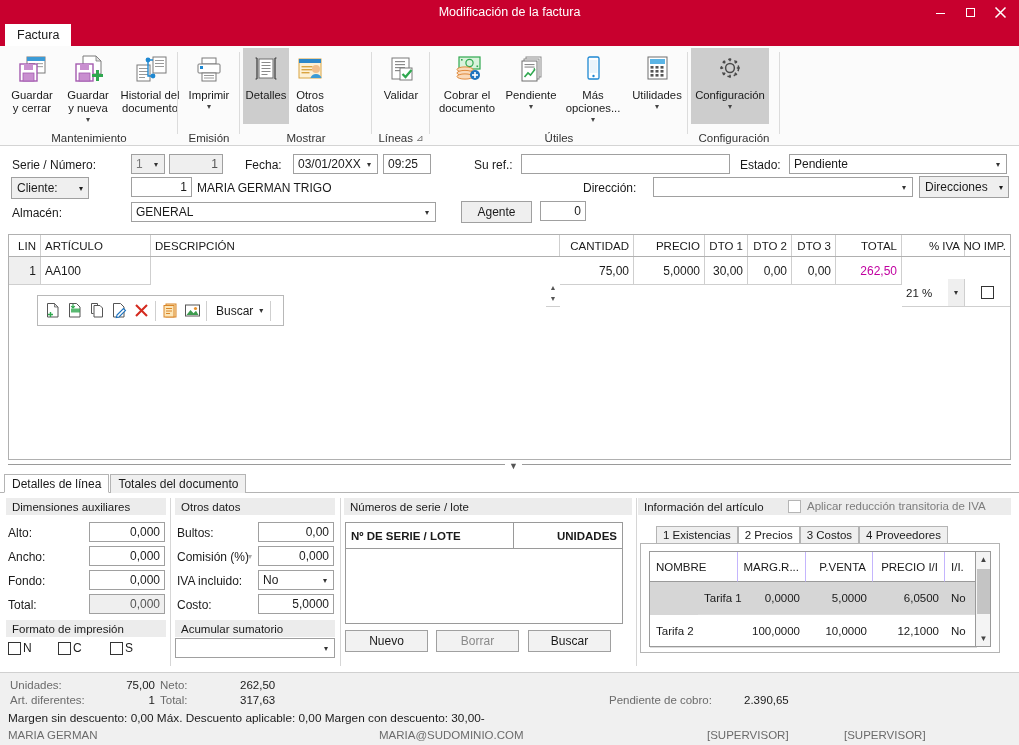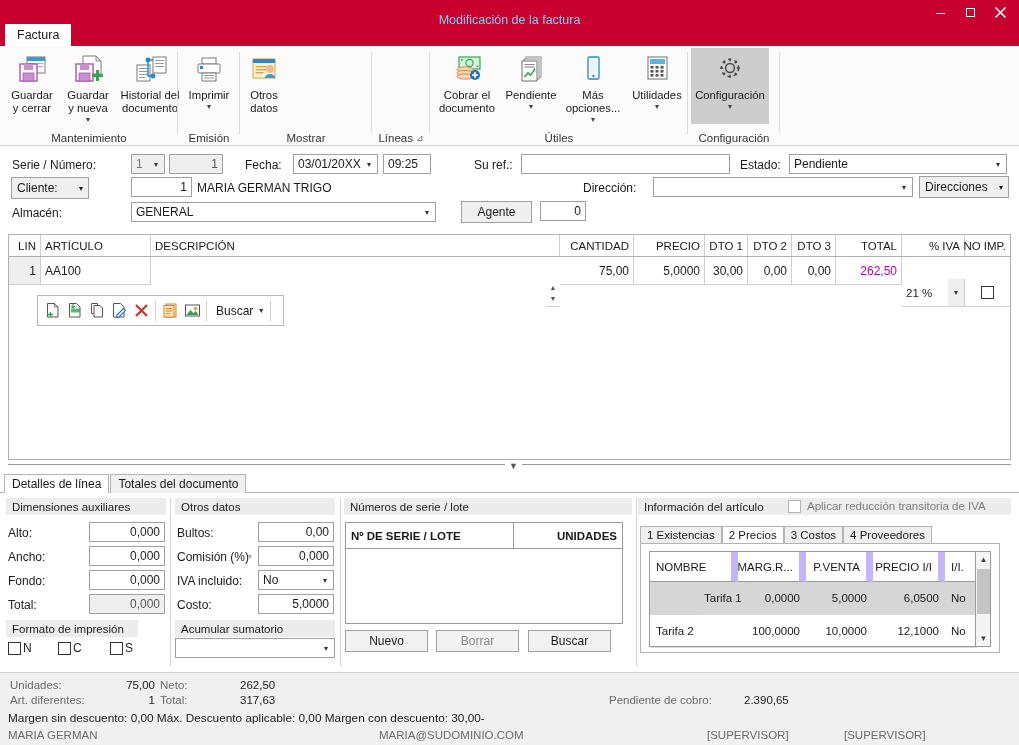--- a/index.html
+++ b/index.html
@@ -14,22 +14,22 @@
     -webkit-font-smoothing:antialiased;
   }
   .app { position:relative; width:1019px; height:745px; background:#ffffff; }
 
   
   .titlebar {
     position:absolute; left:0; top:0; width:1019px; height:24px;
     background:#C8002E; color:#ffffff;
   }
   .titlebar .title {
-    position:absolute; left:0; top:8px; width:1019px; line-height:24px;
-    text-align:center; font-size:12.5px; color:#7dd3fc;
+    position:absolute; left:0; top:0; width:1019px; line-height:24px;
+    text-align:center; font-size:12.5px; color:#ffffff;
   }
   .wbtns { position:absolute; right:4px; top:0; height:24px; display:flex; align-items:center; }
   .wbtn { width:30px; height:22px; display:flex; align-items:center; justify-content:center;
           color:#fff; font-size:13px; cursor:default; }
   .wbtn svg { display:block; }
 
   
   .tabstrip {
     position:absolute; left:0; top:24px; width:1019px; height:22px; background:#C8002E;
   }
@@ -163,21 +163,21 @@
 
   
   .itabs { position:absolute; display:flex; align-items:flex-end; }
   .itab { height:18px; padding:0 6px; font-size:11.5px; display:flex; align-items:center;
           border:1px solid #b4b4b4; background:#efefef; color:#1a1a1a; }
   .itab.sel { background:#fff; border-bottom-color:#fff; }
   .ibox { position:absolute; border:1px solid #b4b4b4; background:#fff; }
 
   .ptbl { position:absolute; border:1px solid #9a9a9a; background:#fff; }
   .pth { position:absolute; top:0; height:30px; font-size:11.5px; display:flex; align-items:center;
-         border-right:7px solid #c4b5fd; border-bottom:1px solid #9a9a9a; padding:0 6px; white-space:nowrap; }
+         border-right:1px solid #c4b5fd; border-bottom:1px solid #9a9a9a; padding:0 6px; white-space:nowrap; }
   .pth.r { justify-content:flex-end; }
   .ptd { position:absolute; height:33px; font-size:11.5px; display:flex; align-items:center;
          border-bottom:1px solid #dcdcdc; padding:0 6px; white-space:nowrap; }
   .ptd.r { justify-content:flex-end; }
   .prow-sel { position:absolute; background:#d6d6d6; }
   .pscroll { position:absolute; width:15px; background:#f4f4f4; border-left:1px solid #9a9a9a; }
   .parrow { position:absolute; width:15px; height:15px; display:flex; align-items:center;
             justify-content:center; font-size:8px; color:#444; }
   .pthumb { position:absolute; width:13px; background:#c4c4c4; left:1px; }
 
@@ -297,20 +297,35 @@
           <span class="lbl">Imprimir</span>
           <span class="caret">▾</span>
         </div>
       </div>
       <div class="gtitle">Emisión</div>
       <div class="gsep"></div>
     </div>
 
     <div class="rgroup" style="left:240px; width:132px;">
       <div class="btns" style="left:3px;">
+        <div class="rbtn active" style="width:46px;">
+          <span class="ico">
+            <svg width="30" height="30" viewBox="0 0 30 30">
+              <rect x="8" y="5" width="14" height="19" fill="#fff" stroke="#6e6e6e" stroke-width="1"></rect>
+              <rect x="10.5" y="8" width="9" height="1" fill="#8a8a8a"></rect>
+                <rect x="10.5" y="11" width="9" height="1" fill="#8a8a8a"></rect>
+              <rect x="10.5" y="14" width="9" height="1" fill="#8a8a8a"></rect>
+                <rect x="10.5" y="17" width="9" height="1" fill="#8a8a8a"></rect>
+              <rect x="10.5" y="20" width="6" height="1" fill="#8a8a8a"></rect>
+              <path d="M6 4 v21 M4.5 4 h1.5 M4.5 25 h1.5" stroke="#3a3a3a" stroke-width="1.2" fill="none"></path>
+              <path d="M24 4 v21 M24 4 h1.5 M24 25 h1.5" stroke="#3a3a3a" stroke-width="1.2" fill="none"></path>
+            </svg>
+          </span>
+          <span class="lbl">Detalles</span>
+        </div>
         <div class="rbtn" style="width:42px;">
           <span class="ico">
             <svg width="30" height="30" viewBox="0 0 30 30">
               <rect x="4" y="5" width="22" height="19" fill="#FDF0D5" stroke="#D9A441" stroke-width="1"></rect>
               <rect x="4" y="5" width="22" height="4" fill="#2C87C9"></rect>
               <rect x="6.5" y="12" width="11" height="1.4" fill="#D9A441"></rect>
               <rect x="6.5" y="15" width="11" height="1.4" fill="#D9A441"></rect>
               <rect x="6.5" y="18" width="8" height="1.4" fill="#D9A441"></rect>
               <circle cx="21" cy="15" r="4" fill="#F0BE8C"></circle>
               <path d="M15.5 24 a5.8 5.8 0 0 1 11 0 z" fill="#3C9BD6"></path>
@@ -318,20 +333,36 @@
           </span>
           <span class="lbl">Otros
 datos</span>
         </div>
       </div>
       <div class="gtitle">Mostrar</div>
       <div class="gsep"></div>
     </div>
 
     <div class="rgroup" style="left:372px; width:58px;">
+      <div class="btns" style="left:2px;">
+        <div class="rbtn" style="width:54px;">
+          <span class="ico">
+            <svg width="30" height="30" viewBox="0 0 30 30">
+              <rect x="6" y="4" width="17" height="21" fill="#fff" stroke="#7a7a7a" stroke-width="1"></rect>
+              <rect x="9" y="7" width="10" height="1.2" fill="#8a8a8a"></rect>
+                <rect x="9" y="10" width="10" height="1.2" fill="#8a8a8a"></rect>
+              <rect x="9" y="13" width="10" height="1.2" fill="#8a8a8a"></rect>
+                <rect x="9" y="16" width="6" height="1.2" fill="#8a8a8a"></rect>
+              <rect x="14" y="14" width="12" height="12" fill="#fff" stroke="#7a7a7a" stroke-width="1"></rect>
+              <path d="M16.5 20 l3 3 l6 -7" stroke="#2FA84F" stroke-width="2.3" fill="none"></path>
+            </svg>
+          </span>
+          <span class="lbl">Validar</span>
+        </div>
+      </div>
       <div class="gtitle">
         <span>Líneas</span><span class="launcher">⊿</span>
       </div>
       <div class="gsep"></div>
     </div>
 
     <div class="rgroup" style="left:430px; width:258px;">
       <div class="btns" style="left:3px;">
         <div class="rbtn w68">
           <span class="ico">
@@ -582,21 +613,21 @@
     <div class="phead" style="left:6px; top:0px; width:160px;">Dimensiones auxiliares</div>
     <div class="lab" style="left:8px; top:28px;">Alto:</div>
     <div class="fld num" style="left:89px; top:24px; width:76px;">0,000</div>
     <div class="lab" style="left:8px; top:52px;">Ancho:</div>
     <div class="fld num" style="left:89px; top:48px; width:76px;">0,000</div>
     <div class="lab" style="left:8px; top:76px;">Fondo:</div>
     <div class="fld num" style="left:89px; top:72px; width:76px;">0,000</div>
     <div class="lab" style="left:8px; top:100px;">Total:</div>
     <div class="fld ro num" style="left:89px; top:96px; width:76px;">0,000</div>
 
-    <div class="phead" style="left:6px; top:122px; width:132px;">Formato de impresión</div>
+    <div class="phead" style="left:6px; top:122px; width:160px;">Formato de impresión</div>
     <div style="position:absolute; left:8px; top:143px; display:flex; align-items:center; gap:2px;">
       <span class="cbox"></span>
       <span style="font-size:12px;">N</span>
     </div>
     <div style="position:absolute; left:58px; top:143px; display:flex; align-items:center; gap:2px;">
       <span class="cbox"></span>
       <span style="font-size:12px;">C</span>
     </div>
     <div style="position:absolute; left:110px; top:143px; display:flex; align-items:center; gap:2px;">
       <span class="cbox"></span>
@@ -643,21 +674,21 @@
 
   <div class="vsep" style="left:636px; top:498px; height:168px;"></div>
 
   <div class="panel" style="left:638px; top:498px; width:381px;">
     <div class="phead" style="left:0px; top:0px; width:373px;">Información del artículo</div>
     <div style="position:absolute; left:150px; top:-1px; display:flex; align-items:center; gap:6px; height:18px;">
       <span style="width:13px;height:13px;border:1px solid #b5b5b5;background:#fff;display:inline-block;"></span>
       <span style="font-size:11.5px; color:#7d7d7d; white-space:nowrap;">Aplicar reducción transitoria de IVA</span>
     </div>
 
-    <div class="itabs" style="left:2px; top:28px;">
+    <div class="itabs" style="left:18px; top:28px;">
       <div class="itab">1 Existencias</div>
       <div class="itab sel">2 Precios</div>
       <div class="itab">3 Costos</div>
       <div class="itab">4 Proveedores</div>
     </div>
 
     <div class="ibox" style="left:2px; top:45px; width:360px; height:110px;">
       <div class="ptbl" style="left:8px; top:7px; width:342px; height:96px;">
 
         <div class="pth" style="left:0px;   width:88px;">NOMBRE</div>

